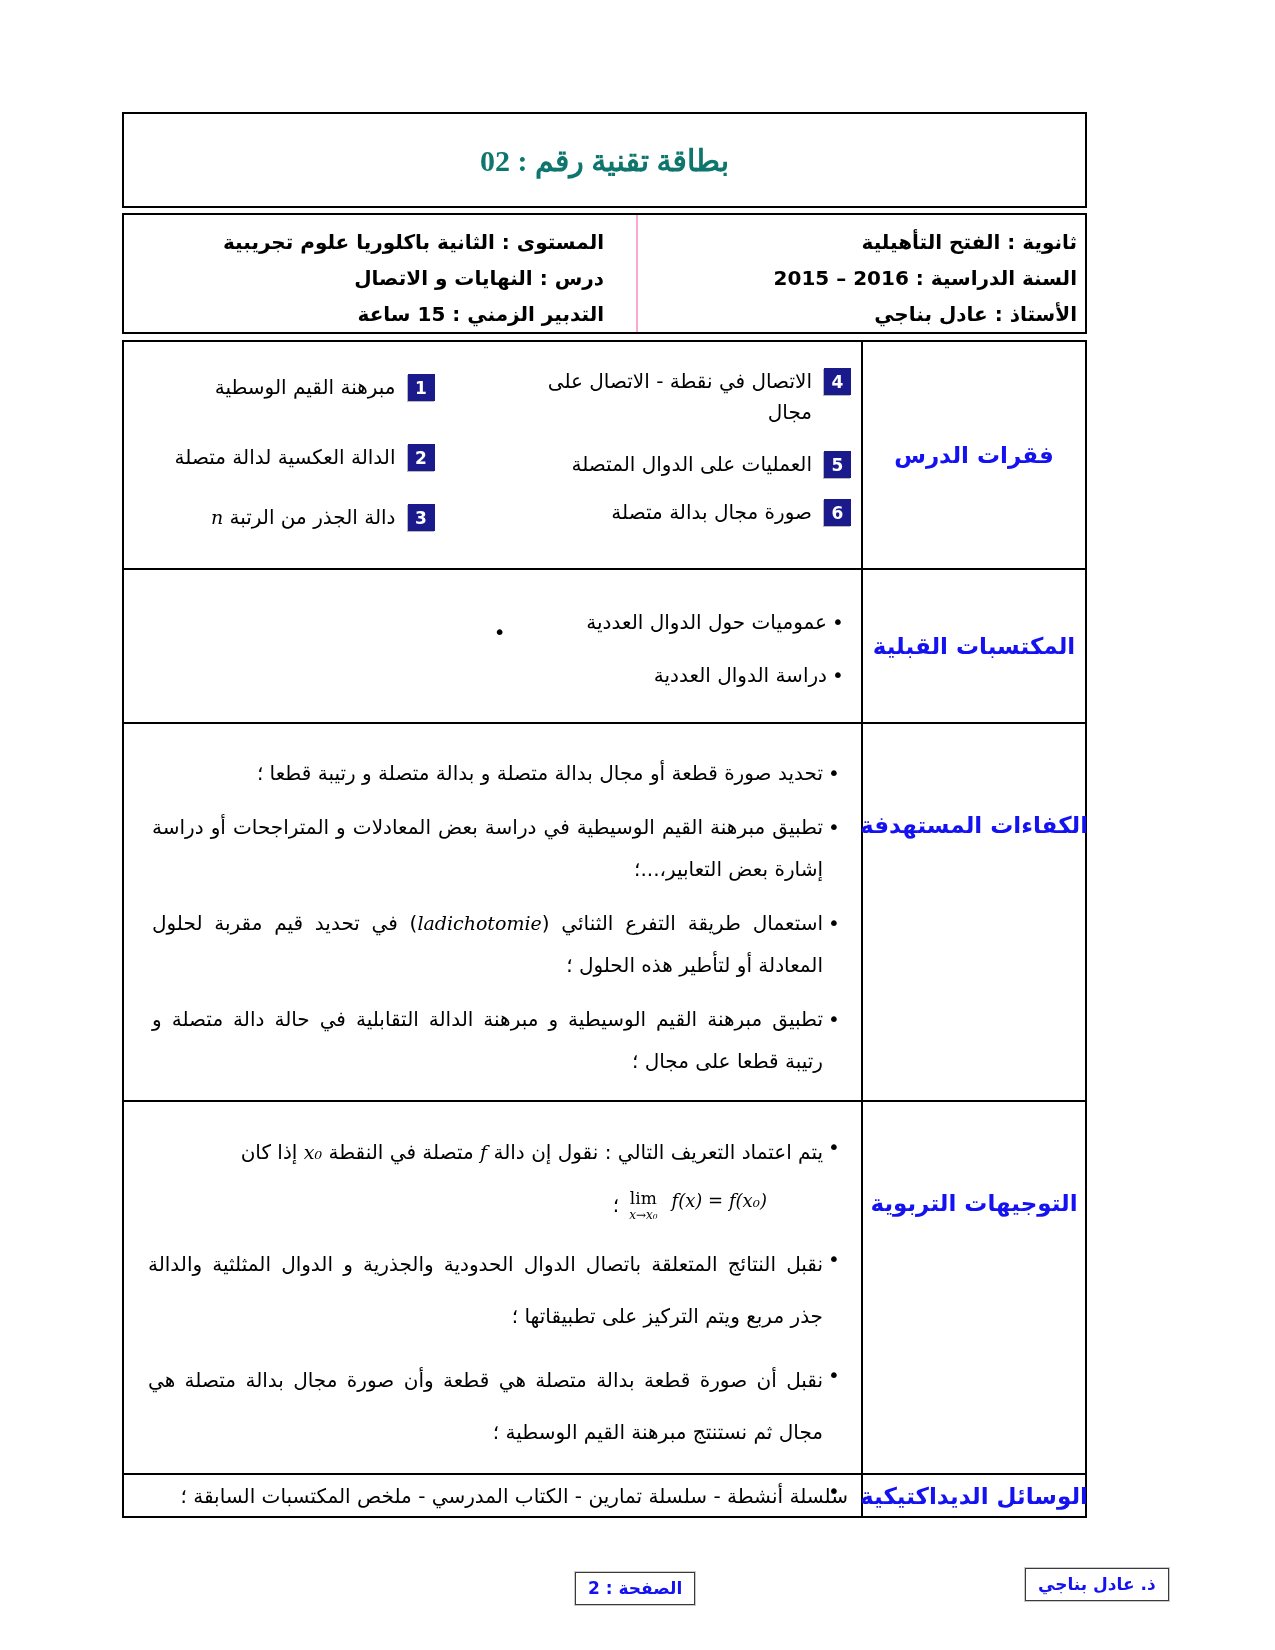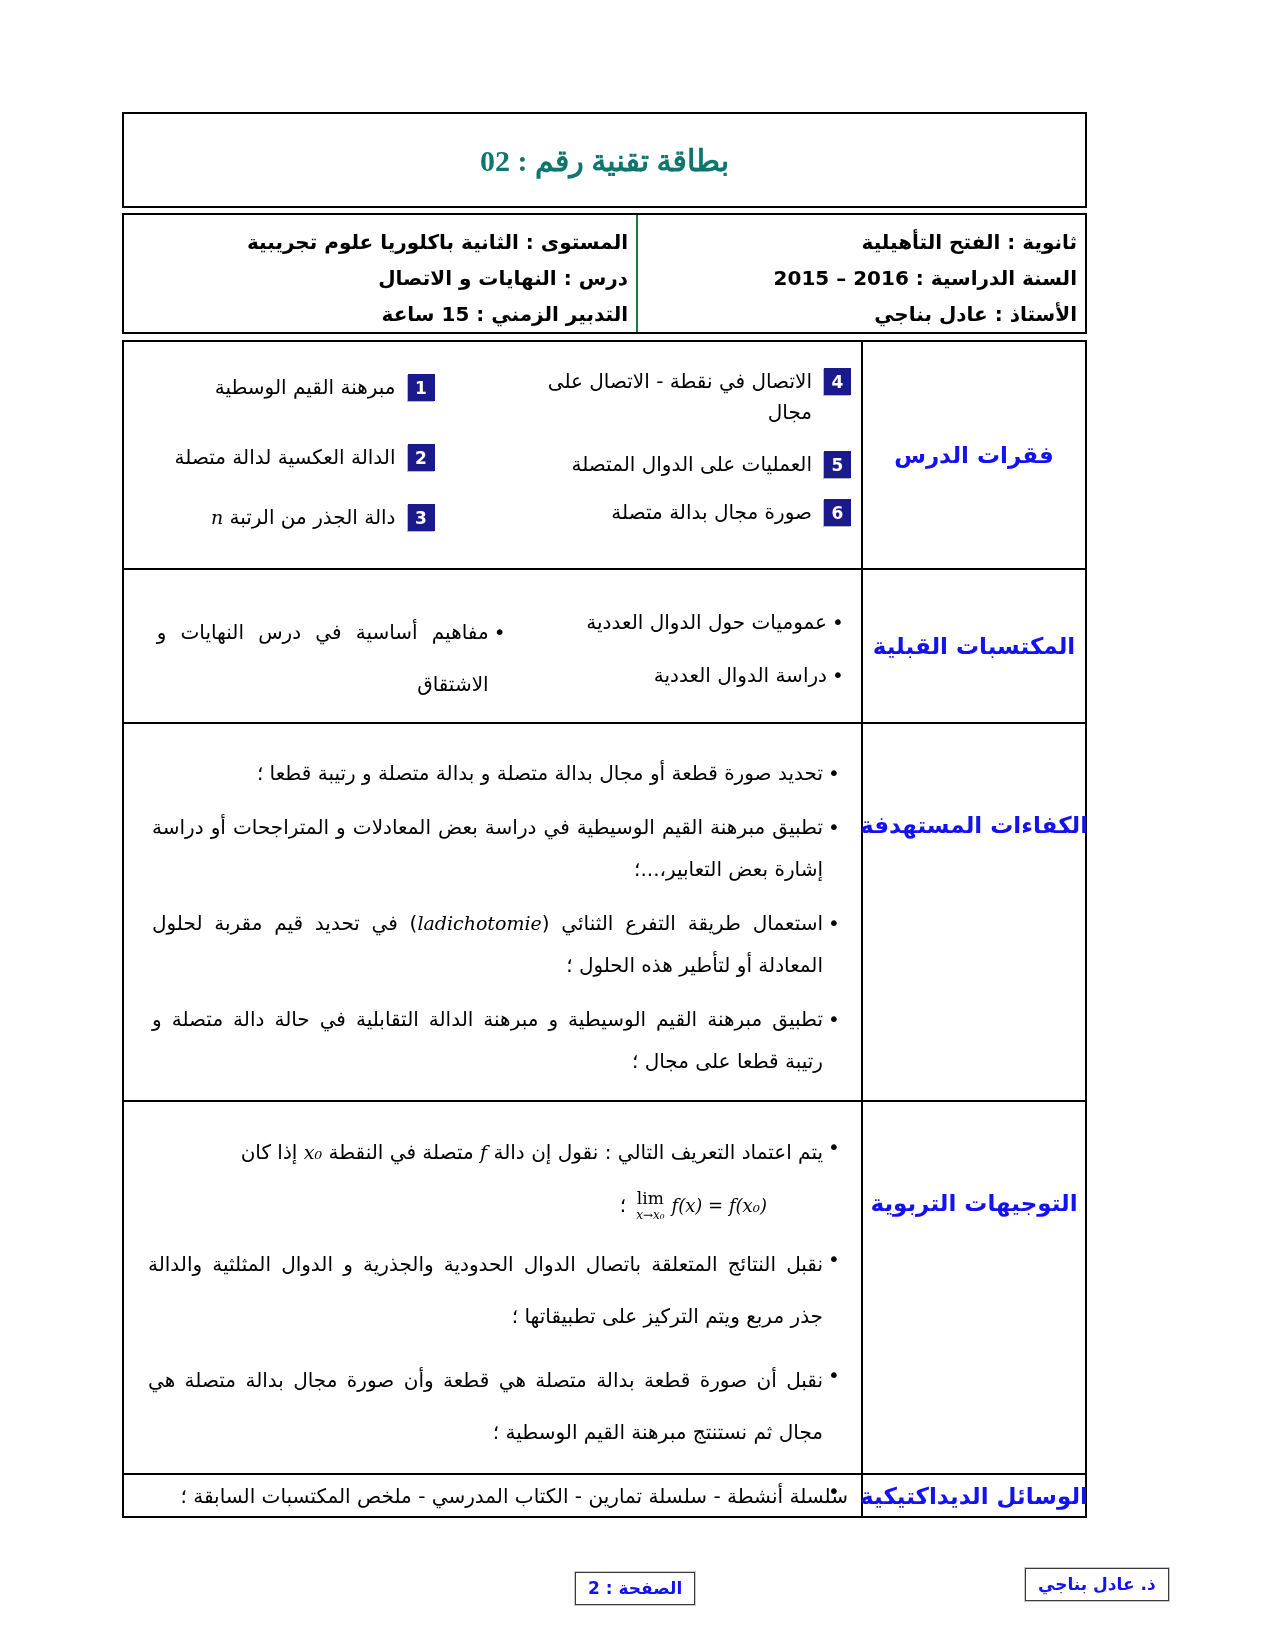--- a/index.html
+++ b/index.html
@@ -9,21 +9,21 @@
   }
   .absbox{position:absolute;box-sizing:border-box;border:2px solid #000;background:#fff;}
 
   
   #title-box{left:122px;top:112px;width:965px;height:96px;display:flex;align-items:center;justify-content:center;}
   .title-text{color:#0f766e;font-size:30px;font-weight:bold;direction:rtl;font-family:Liberation Serif, serif;}
 
   
   #header-box{left:122px;top:213px;width:965px;height:121px;display:flex;direction:rtl;}
   .hcell{box-sizing:border-box;padding:9px 8px 4px 4px;direction:rtl;}
-  .hcell-school{width:449px;border-left:2px solid #15803d;}
+  .hcell-school{width:449px;border-left:2px solid #f9a8d4;margin-left:24px;}
   .hcell-level{flex:1;}
   .hline{font-size:20px;font-weight:bold;line-height:36px;text-align:right;white-space:nowrap;direction:rtl;}
 
   
   #main-box{left:122px;top:340px;width:965px;height:1178px;display:flex;flex-direction:column;}
   .mrow{display:flex;direction:rtl;box-sizing:border-box;border-bottom:2px solid #000;flex:none;}
   .mrow-last{border-bottom:none;flex:1;}
   #row-paragraphs{height:228px;}
   #row-prior{height:154px;}
   #row-comp{height:378px;}
@@ -66,21 +66,21 @@
   .comp-b .bmark{line-height:42px;}
   .comp-b .btxt{line-height:42px;text-align:justify;}
 
   
   .guide-wrap{padding:24px 16px 0 24px;}
   .guide-b{margin-bottom:12px;}
   .guide-b .bmark{line-height:42px;}
   .guide-b .btxt{line-height:52px;text-align:justify;}
   .mi{font-family:"DejaVu Serif",serif;font-style:italic;font-size:19px;}
   .formula-row{direction:rtl;display:flex;align-items:center;padding-right:78px;height:50px;margin-bottom:8px;}
-  .fml{direction:ltr;display:inline-flex;align-items:center;gap:7px;font-family:"DejaVu Serif",serif;}
+  .fml{direction:ltr;display:inline-flex;align-items:flex-start;gap:14px;font-family:"DejaVu Serif",serif;}
   .limstack{display:inline-flex;flex-direction:column;align-items:center;line-height:1;}
   .limword{font-size:17px;}
   .limsub{font-size:12px;font-style:italic;margin-top:2px;}
   .fexpr{font-size:18px;font-style:italic;}
   .fend{margin-right:10px;font-size:20px;}
 
   
   .mat-wrap{display:flex;align-items:center;padding-right:13px;font-size:20px;height:100%;}
 
   
@@ -161,21 +161,20 @@
             <span class="btxt">عموميات حول الدوال العددية</span>
           </div>
           <div class="bullet prior-b">
             <span class="bmark">•</span>
             <span class="btxt">دراسة الدوال العددية</span>
           </div>
         </div>
         <div class="bcol-left">
           <div class="bullet">
             <span class="bmark" style="line-height:52px;">•</span>
-            <span class="btxt prior-left-txt">مفاهيم أساسية في درس النهايات و الاشتقاق</span>
           </div>
         </div>
       </div>
     </div>
   </div>
 
   <div class="mrow" id="row-comp">
     <div class="lcell lcell-high">
       <span class="ltext">الكفاءات المستهدفة</span>
     </div>

